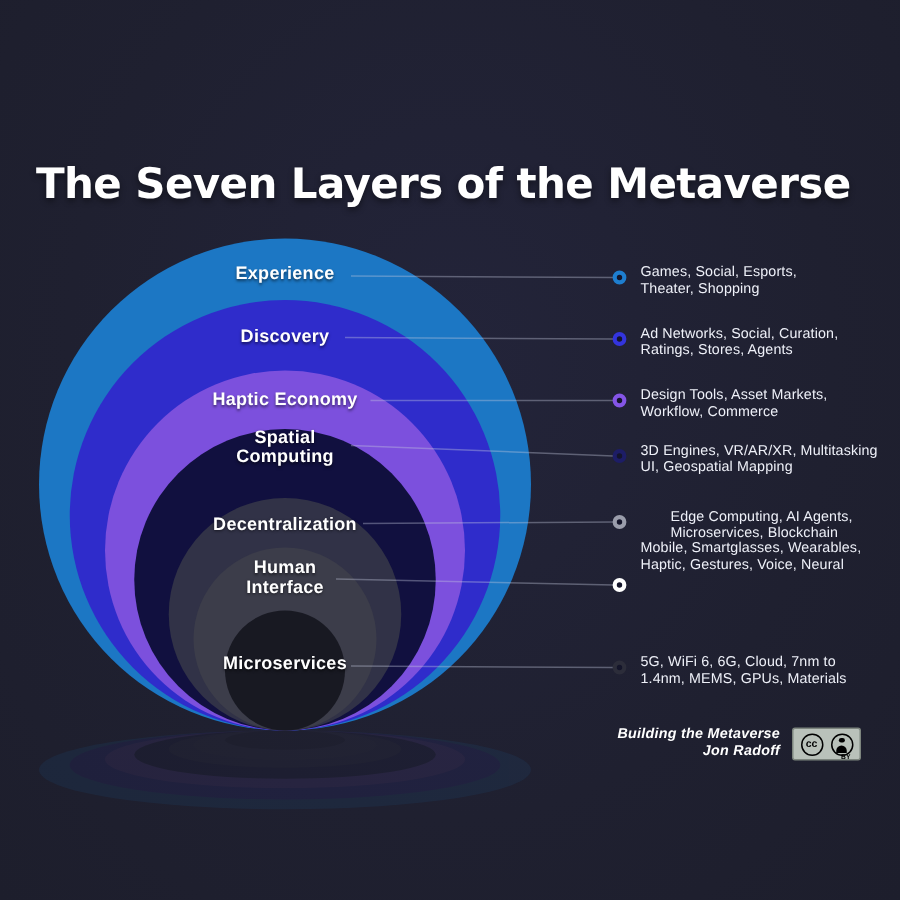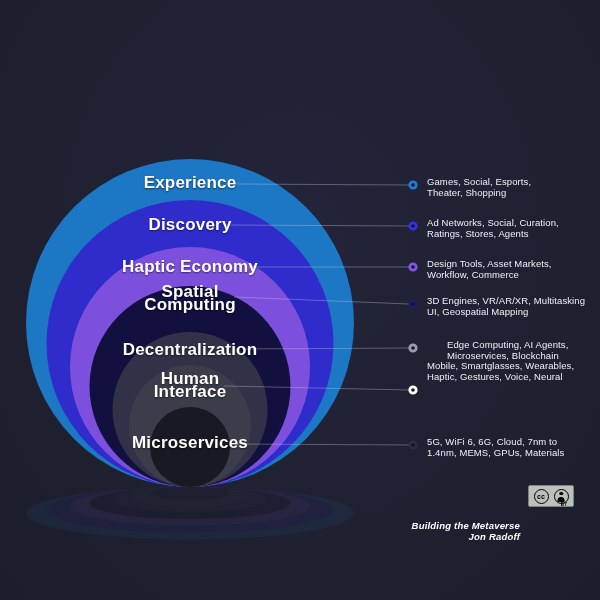--- a/index.html
+++ b/index.html
@@ -17,33 +17,33 @@
   #page-title{
     position:absolute;left:24px;top:106px;width:560px;
     color:#ffffff;font-size:28px;font-weight:800;letter-spacing:-0.4px;
     font-family:"DejaVu Sans","Liberation Sans",sans-serif;
     text-shadow:0 2px 4px rgba(0,0,0,.45);
     white-space:nowrap;
   }
   #diagram-svg{position:absolute;left:0;top:0;}
   .layer-label{
     position:absolute;transform:translateX(-50%);
-    color:#ffffff;font-weight:700;font-size:17px;line-height:13px;
+    color:#ffffff;font-weight:700;font-size:12px;line-height:13px;
     text-align:center;white-space:pre-line;letter-spacing:.2px;
     text-shadow:0 1px 2px rgba(0,0,0,.55);
   }
   .layer-items{
     position:absolute;left:427px;width:160px;
     color:#eef0f8;font-size:9.5px;line-height:11px;font-weight:500;
     white-space:pre-line;letter-spacing:.1px;
   }
   #credits{
     position:absolute;right:80px;top:484px;text-align:right;
     color:#ffffff;font-size:9.5px;line-height:11px;
-    font-style:italic;font-weight:700;letter-spacing:.2px;margin-top:36px;
+    font-style:italic;font-weight:700;letter-spacing:.2px;
   }
   #cc-badge{
     position:absolute;left:528px;top:485px;width:46px;height:22px;
     background:#b9c1ba;border:1px solid #7d857e;border-radius:2px;
     display:flex;align-items:center;justify-content:space-around;
     box-sizing:border-box;padding:0 2px;
   }
   .cc-circle{
     width:15px;height:15px;border-radius:50%;border:1.8px solid #000;
     box-sizing:border-box;display:flex;align-items:center;justify-content:center;
@@ -56,20 +56,21 @@
   .cc-person-body{width:7px;height:4.5px;border-radius:3.5px 3.5px 0 0;background:#000;position:absolute;bottom:1px;left:50%;transform:translateX(-50%);}
   #cc-by-label{
     position:absolute;right:6px;bottom:-1px;font-size:4.5px;font-weight:700;color:#000;line-height:5px;
   }
 </style>
 </head>
 <body>
 
 <div id="stage">
 
+  <div id="page-title">The Seven Layers of the Metaverse</div>
 
   <svg id="diagram-svg" width="600" height="600" viewBox="0 0 600 600">
       <g>
         <circle cx="190" cy="323" r="164" fill="#1c77c4"></circle>
         <circle cx="190" cy="343.5" r="143.5" fill="#2f2ccb"></circle>
         <circle cx="190" cy="367" r="120" fill="#7c50dd"></circle>
         <circle cx="190" cy="386.5" r="100.5" fill="#11103f"></circle>
         <circle cx="190" cy="409.5" r="77.5" fill="#313247"></circle>
         <circle cx="190" cy="426" r="61" fill="#3c3d4a"></circle>
         <circle cx="190" cy="447" r="40" fill="#181922"></circle>

